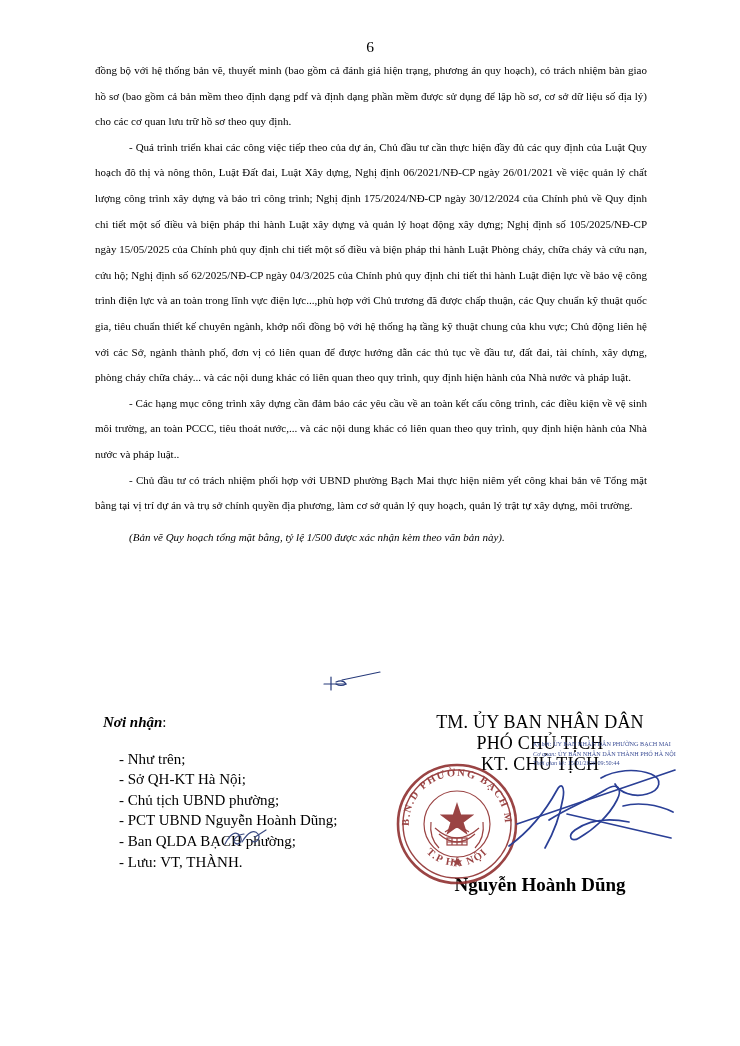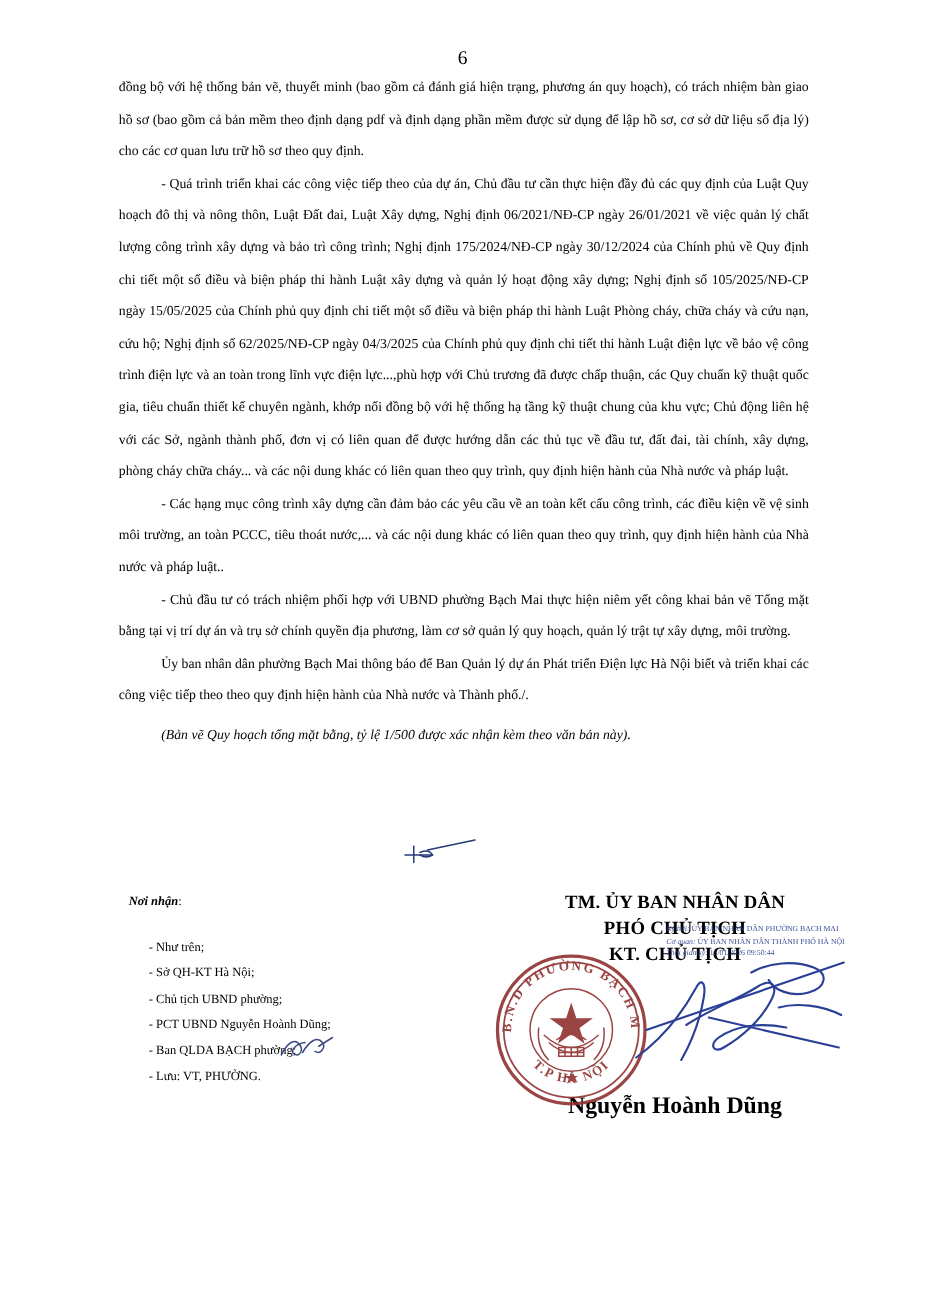--- a/index.html
+++ b/index.html
@@ -55,21 +55,21 @@
     left: 0;
     top: 712px;
     width: 740px;
     height: 210px;
   }
   #recipients {
     position: absolute;
     left: 103px;
     top: 0;
     width: 280px;
-    font-size: 10px;
+    font-size: 15px;
     line-height: 20.6px;
   }
   #recipients .rec-title {
     font-style: italic;
     font-weight: bold;
   }
   #recipients .rec-title .colon {
     font-style: normal;
     font-weight: normal;
   }
@@ -82,22 +82,22 @@
     white-space: nowrap;
   }
   #sign-block {
     position: absolute;
     left: 390px;
     top: 0;
     width: 300px;
     text-align: center;
   }
   #sign-block .sign-line {
-    font-weight: bold;
-    font-size: 15px;
+    font-weight: normal;
+    font-size: 18px;
     line-height: 21px;
     letter-spacing: 0.2px;
   }
   #signer-name {
     position: absolute;
     left: 390px;
     top: 162px;
     width: 300px;
     text-align: center;
     font-weight: bold;
@@ -154,21 +154,20 @@
 
 <div id="page">
 
   <div id="page-number">6</div>
 
   <div id="body-text">
     <p class="cont">đồng bộ với hệ thống bản vẽ, thuyết minh (bao gồm cả đánh giá hiện trạng, phương án quy hoạch), có trách nhiệm bàn giao hồ sơ (bao gồm cả bản mềm theo định dạng pdf và định dạng phần mềm được sử dụng để lập hồ sơ, cơ sở dữ liệu số địa lý) cho các cơ quan lưu trữ hồ sơ theo quy định.</p>
     <p class="dash-indent">-  Quá trình triển khai các công việc tiếp theo của dự án, Chủ đầu tư cần thực hiện đầy đủ các quy định của Luật Quy hoạch đô thị và nông thôn, Luật Đất đai, Luật Xây dựng, Nghị định 06/2021/NĐ-CP ngày 26/01/2021 về việc quản lý chất lượng công trình xây dựng và bảo trì công trình; Nghị định 175/2024/NĐ-CP ngày 30/12/2024 của Chính phủ về Quy định chi tiết một số điều và biện pháp thi hành Luật xây dựng và quản lý hoạt động xây dựng; Nghị định số 105/2025/NĐ-CP ngày 15/05/2025 của Chính phủ quy định chi tiết một số điều và biện pháp thi hành Luật Phòng cháy, chữa cháy và cứu nạn, cứu hộ; Nghị định số 62/2025/NĐ-CP ngày 04/3/2025 của Chính phủ quy định chi tiết thi hành Luật điện lực về bảo vệ công trình điện lực và an toàn trong lĩnh vực điện lực...,phù hợp với Chủ trương đã được chấp thuận, các Quy chuẩn kỹ thuật quốc gia, tiêu chuẩn thiết kế chuyên ngành, khớp nối đồng bộ với hệ thống hạ tầng kỹ thuật chung của khu vực; Chủ động liên hệ với các Sở, ngành thành phố, đơn vị có liên quan để được hướng dẫn các thủ tục về đầu tư, đất đai, tài chính, xây dựng, phòng cháy chữa cháy... và các nội dung khác có liên quan theo quy trình, quy định hiện hành của Nhà nước và pháp luật.</p>
     <p class="dash-indent">-  Các hạng mục công trình xây dựng cần đảm bảo các yêu cầu về an toàn kết cấu công trình, các điều kiện về vệ sinh môi trường, an toàn PCCC, tiêu thoát nước,... và các nội dung khác có liên quan theo quy trình, quy định hiện hành của Nhà nước và pháp luật..</p>
     <p class="dash-indent">-  Chủ đầu tư có trách nhiệm phối hợp với UBND phường Bạch Mai thực hiện niêm yết công khai bản vẽ Tổng mặt bằng tại vị trí dự án và trụ sở chính quyền địa phương, làm cơ sở quản lý quy hoạch, quản lý trật tự xây dựng, môi trường.</p>
-    <p class="indent">Ủy ban nhân dân phường Bạch Mai thông báo để Ban Quản lý dự án Phát triển Điện lực Hà Nội biết và triển khai các công việc tiếp theo theo quy định hiện hành của Nhà nước và Thành phố./.</p>
     <p class="note-line">(Bản vẽ Quy hoạch tổng mặt bằng, tỷ lệ 1/500 được xác nhận kèm theo văn bản này).</p>
   </div>
 
   <svg id="hand-sig-tail" viewBox="0 0 62 26">
     <g fill="none" stroke="#263a7a" stroke-width="1.2" stroke-linecap="round">
       <path d="M2 18 L24 18"></path>
       <path d="M9 11 L9 24"></path>
       <path d="M14 16 q7 -3 10 2 q-5 3 -10 0"></path>
       <path d="M20 14 L58 6"></path>
     </g>
@@ -177,21 +176,21 @@
   <div id="footer">
 
     <div id="recipients">
       <div class="rec-title"><span>Nơi nhận</span><span class="colon">:</span></div>
       <ul>
         <li>- Như trên;</li>
         <li>- Sở QH-KT Hà Nội;</li>
         <li>- Chủ tịch UBND phường;</li>
         <li>- PCT UBND Nguyễn Hoành Dũng;</li>
         <li>- Ban QLDA BẠCH phường;</li>
-        <li>- Lưu: VT, PHƯỜNG.</li>
+        <li>- Lưu: VT, THÀNH.</li>
       </ul>
     </div>
 
     <div id="sign-block">
       <div class="sign-line">TM. ỦY BAN NHÂN DÂN</div>
       <div class="sign-line">PHÓ CHỦ TỊCH</div>
       <div class="sign-line">KT. CHỦ TỊCH</div>
     </div>
 
     <div id="signer-name">Nguyễn Hoành Dũng</div>

